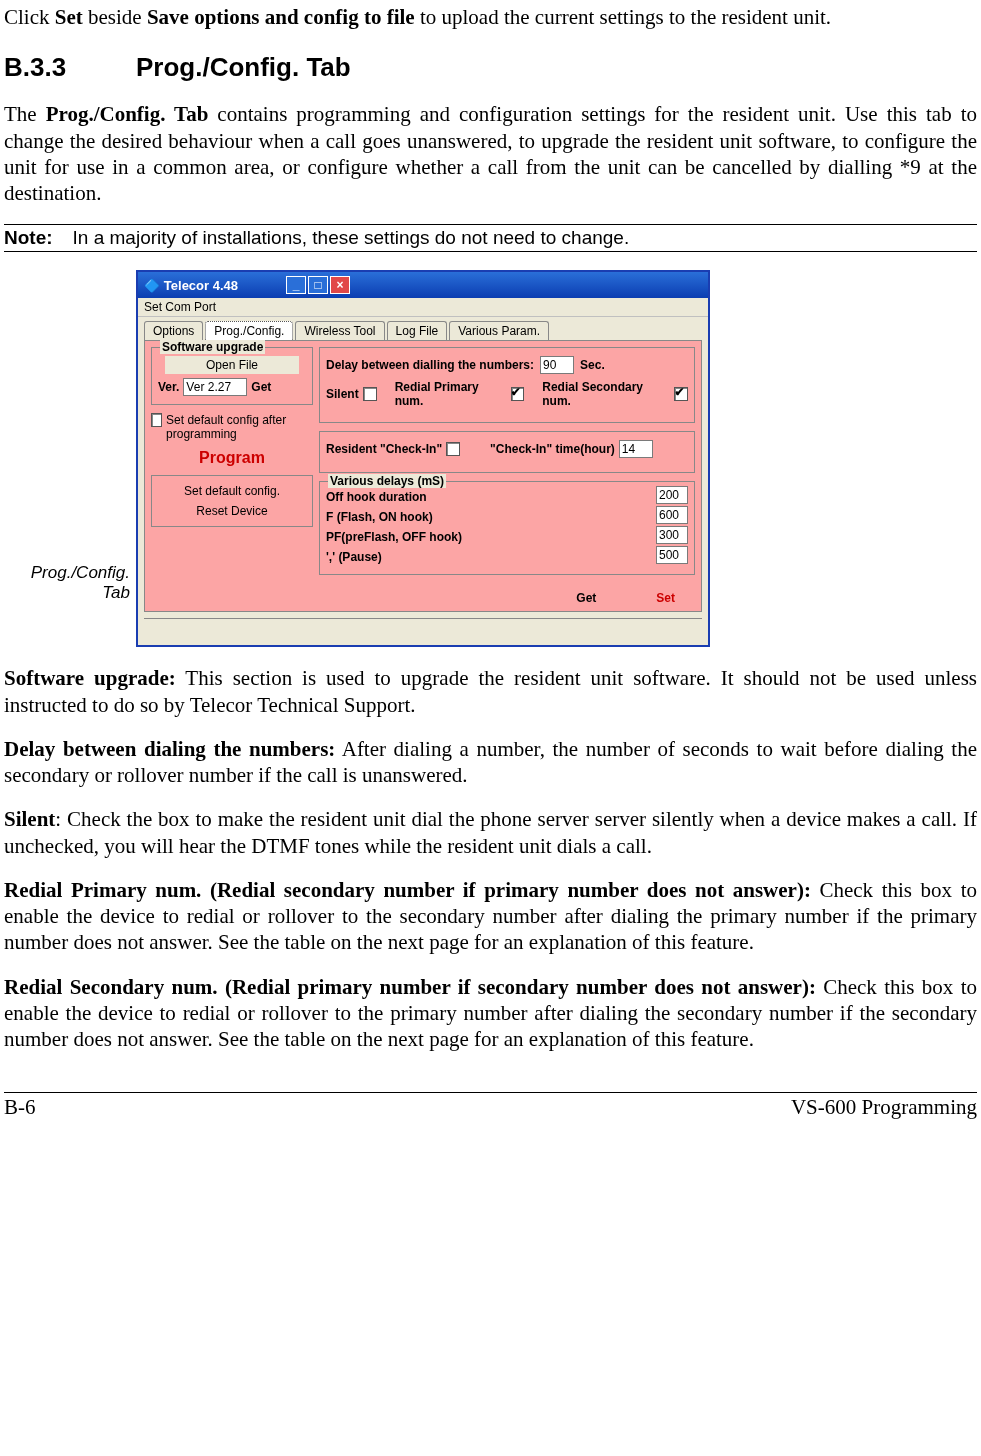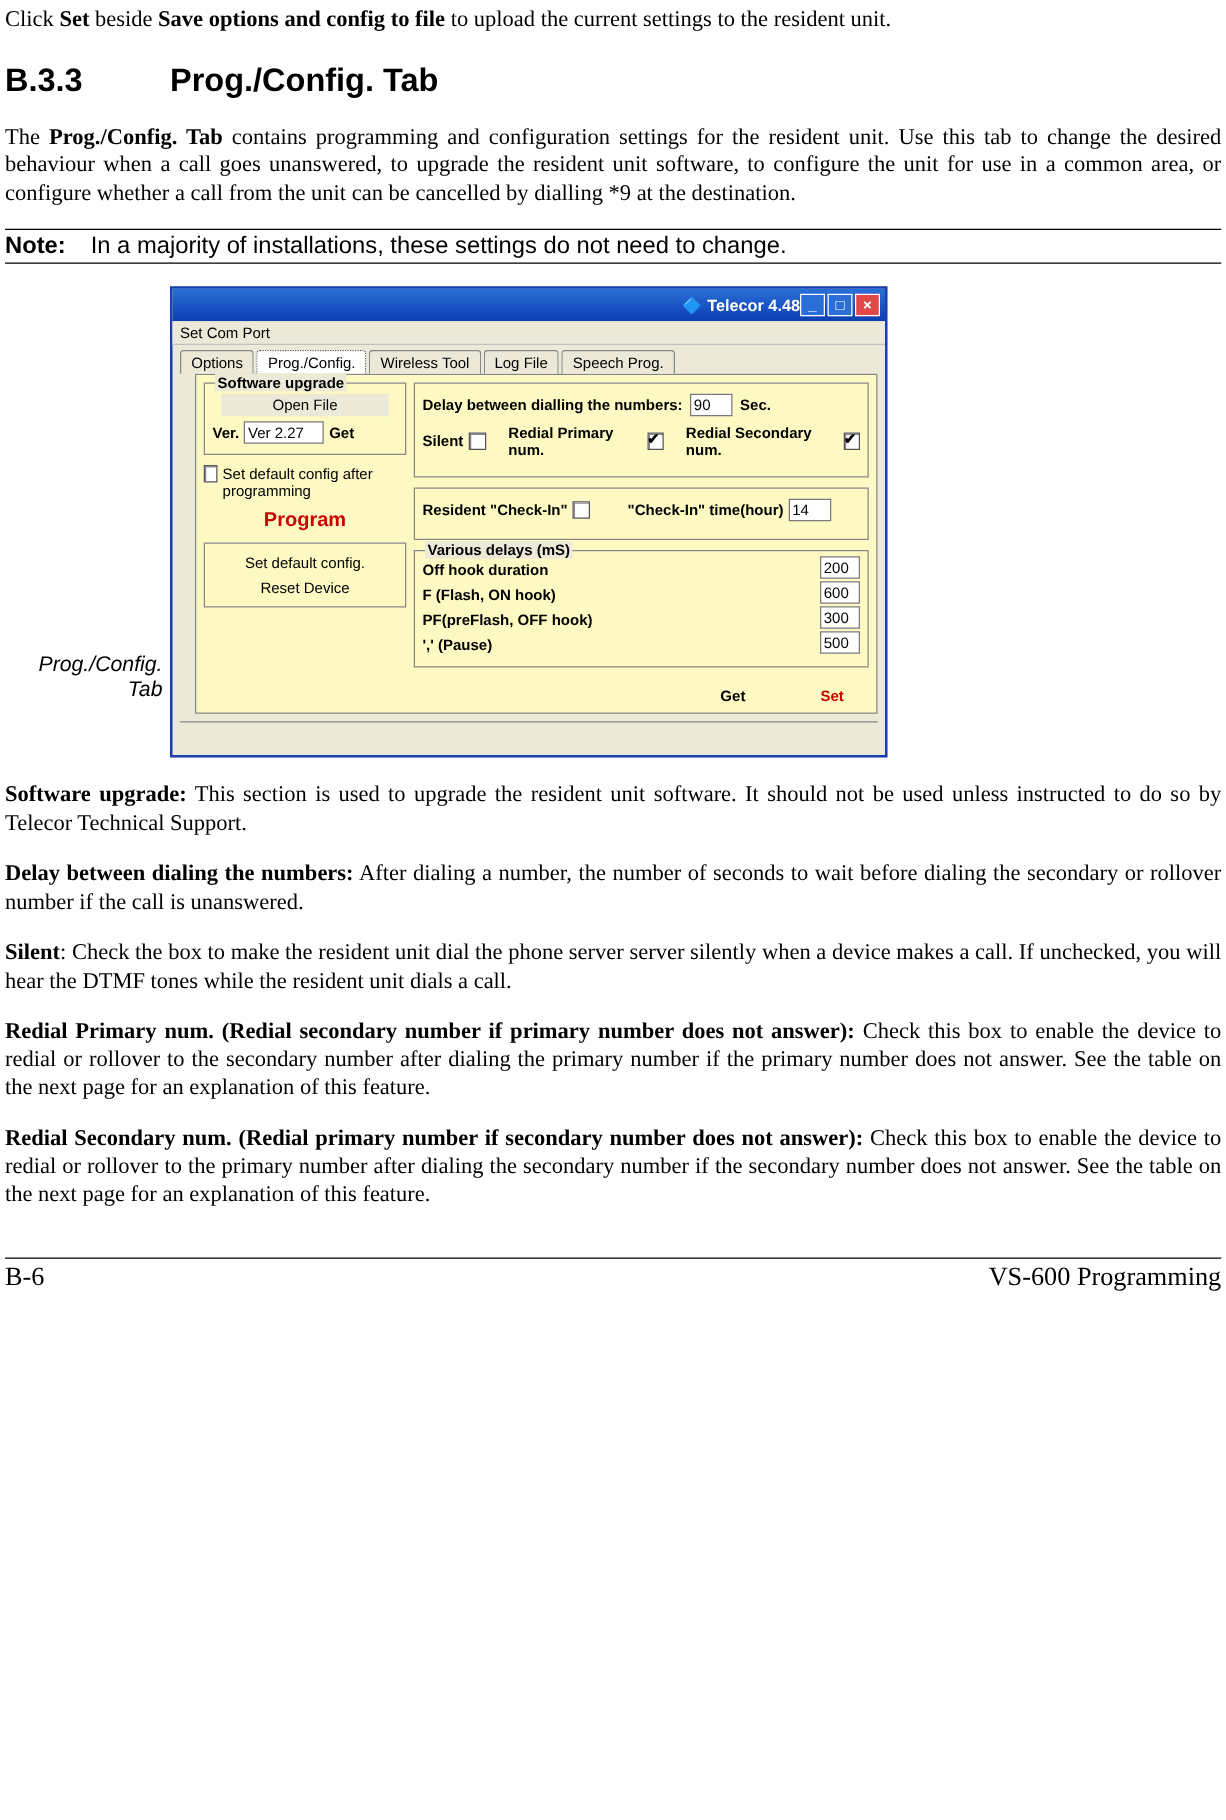--- a/index.html
+++ b/index.html
@@ -8,21 +8,21 @@
     background: #fff;
     font-family: "Times New Roman", Times, serif;
     color: #000;
     width: 981px;
   }
   body {
     padding: 4px 4px 0 4px;
     box-sizing: border-box;
   }
   .para {
-    font-size: 18px;
+    font-size: 21px;
     line-height: 1.25;
     text-align: justify;
     margin: 0 0 18px 0;
   }
   .heading2 {
     font-family: Arial, Helvetica, sans-serif;
     font-weight: bold;
     font-size: 26px;
     margin: 22px 0 18px 0;
   }
@@ -57,24 +57,25 @@
     border: 2px solid #1a3db1;
     background: #ece9d8;
     font-family: Tahoma, Arial, sans-serif;
   }
   .titlebar {
     height: 26px;
     background: linear-gradient(#2a6fd8,#0b3db1);
     color:#fff;
     display:flex;
     align-items:center;
-    justify-content:flex-end;
+    justify-content:flex-start;
     padding:0 4px 0 6px;
     font-weight:bold;
     font-size:13px;
+    gap:48px;
   }
   .titlebar .tbtns { display:flex; gap:2px; }
   .titlebar .tbtn {
     width:20px; height:18px; background:#2a6fd8; border:1px solid #fff;
     display:flex; align-items:center; justify-content:center;
     font-size:12px; font-family:Arial; box-sizing:border-box;
   }
   .titlebar .tbtn.close { background:#e14848; font-weight:bold; }
   .menubar {
     background:#ece9d8;
@@ -95,22 +96,22 @@
     background:#ece9d8;
     border-radius:3px 3px 0 0;
   }
   .tab.active {
     background:#fff;
     border:1px dotted #555;
     border-bottom:none;
   }
   .pane {
     border:1px solid #888;
-    margin:0 6px 6px 18px;
-    background:#fef9c3;
+    margin:0 6px 6px 6px;
+    background:#fca5a5;
     padding:6px;
     font-size:12px;
   }
   .cols {
     display:flex;
     gap:6px;
   }
   .leftcol { width:162px; }
   .group {
     border:1px solid #888;
@@ -210,21 +211,21 @@
       </span>
     </div>
     <div class="menubar">
       <span>Set Com Port</span>
     </div>
     <div class="tabs-row">
       <div class="tab">Options</div>
       <div class="tab active">Prog./Config.</div>
       <div class="tab">Wireless Tool</div>
       <div class="tab">Log File</div>
-      <div class="tab">Speech Prog.</div>
+      <div class="tab">Various Param.</div>
     </div>
     <div class="pane">
       <div class="cols">
         <div class="leftcol">
           <div class="group">
             <span class="group-title">Software upgrade</span>
             <span class="btnflat" style="border:none;">Open File</span>
             <div class="ver-line">
               <span class="bold">Ver.</span>
               <input class="txt" style="width: 64px;" value="Ver 2.27">

